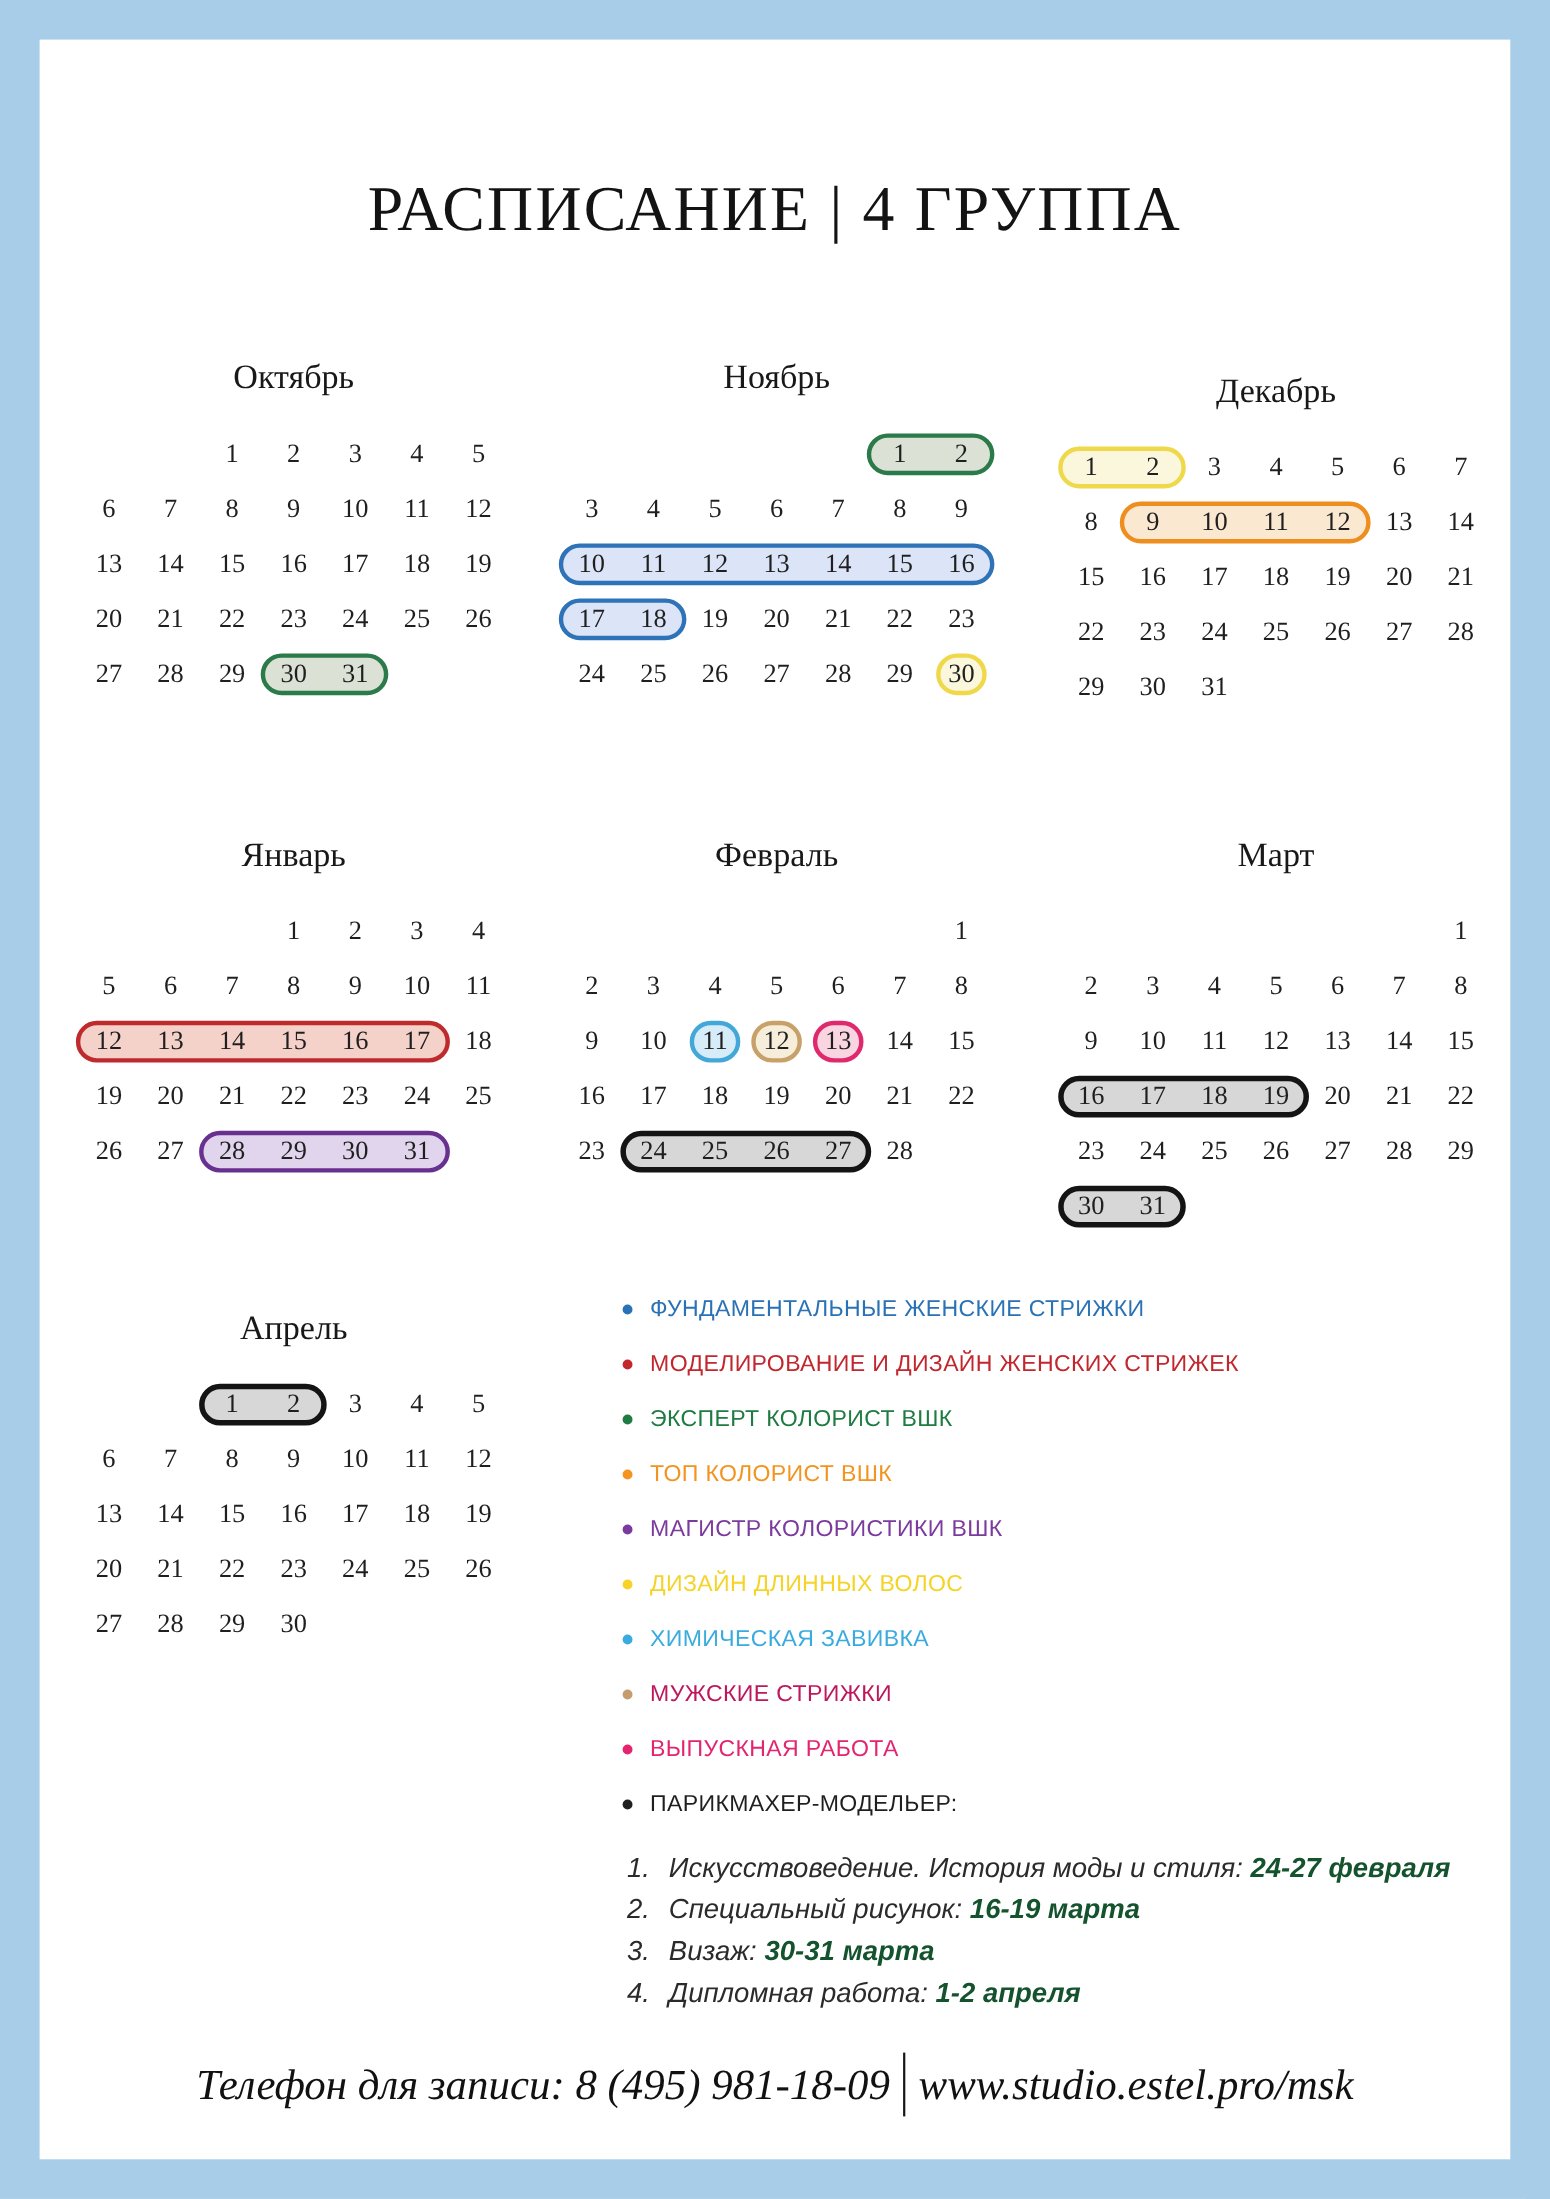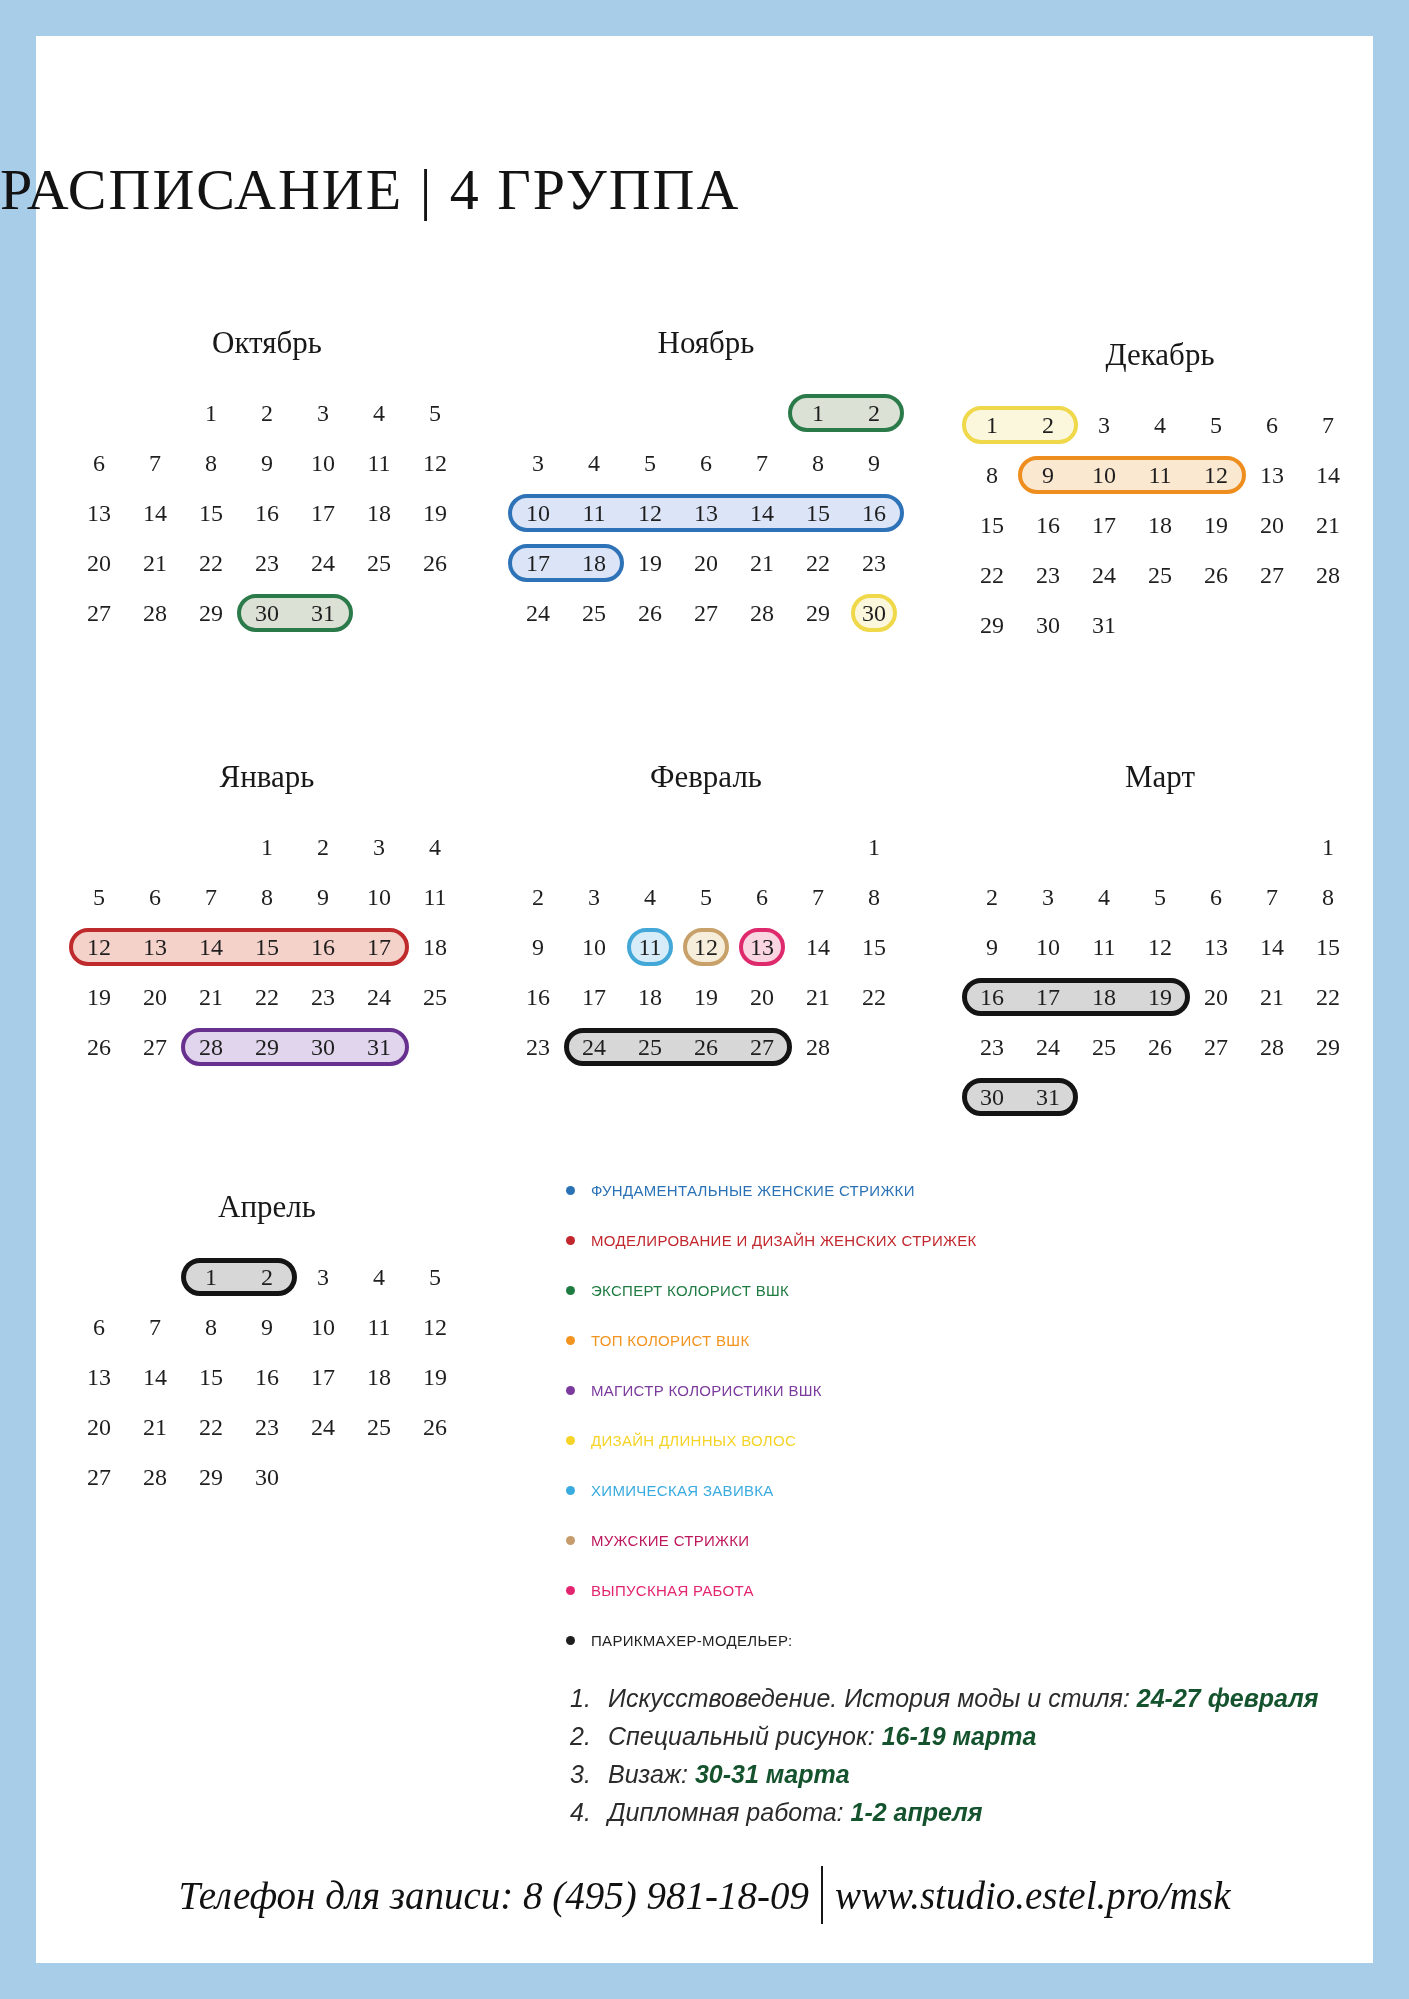--- a/index.html
+++ b/index.html
@@ -1,36 +1,36 @@
 <!DOCTYPE html>
 <html><head>
 <meta charset="utf-8">
 <style>
   html,body{margin:0;padding:0;}
   .page{position:relative;width:1409px;height:1999px;background:#a8cde8;overflow:hidden;
         font-family:"Liberation Serif", serif;color:#1d1d1d;}
   .sheet{position:absolute;left:36px;top:36px;right:36px;bottom:36px;background:#ffffff;}
-  .main-title{position:absolute;left:0;top:158px;width:100%;margin:0;
+  .main-title{position:absolute;left:0;top:158px;width:100%;margin:0;text-align:center;
         font-family:"Liberation Serif", serif;font-weight:400;font-size:58px;line-height:64px;
         letter-spacing:2px;color:#131313;}
   
   .month{position:absolute;width:392px;}
   .month-title{height:46px;display:flex;align-items:center;justify-content:center;
         font-size:31px;color:#181818;}
   .weeks{margin-top:22px;}
   .week{position:relative;display:grid;grid-template-columns:repeat(7,56px);height:50px;}
   .day{position:relative;z-index:1;align-self:center;text-align:center;
         font-size:24px;color:#1f1f1f;}
   .pill{position:absolute;top:6px;height:38px;border-radius:19px;box-sizing:border-box;
         border:4px solid #000;z-index:0;}
   
   .legend{position:absolute;left:566px;top:1165px;}
   .legend-item{display:flex;align-items:center;height:50px;}
   .bullet{width:9px;height:9px;border-radius:50%;margin-right:16px;flex:0 0 auto;}
-  .legend-label{font-family:"Liberation Sans", sans-serif;font-size:15px;letter-spacing:0.3px;
+  .legend-label{font-family:"Liberation Sans", sans-serif;font-size:21px;letter-spacing:0.3px;
         white-space:nowrap;}
   
   .notes{position:absolute;left:570px;top:1679px;}
   .note{display:flex;align-items:center;height:38px;
         font-family:"Liberation Sans", sans-serif;font-style:italic;font-size:25px;color:#2b2b2b;
         white-space:nowrap;}
   .note-num{width:38px;flex:0 0 auto;}
   .note-dates{font-weight:bold;color:#14532d;}
   
   .footer{position:absolute;left:0;top:1858px;width:100%;height:74px;

